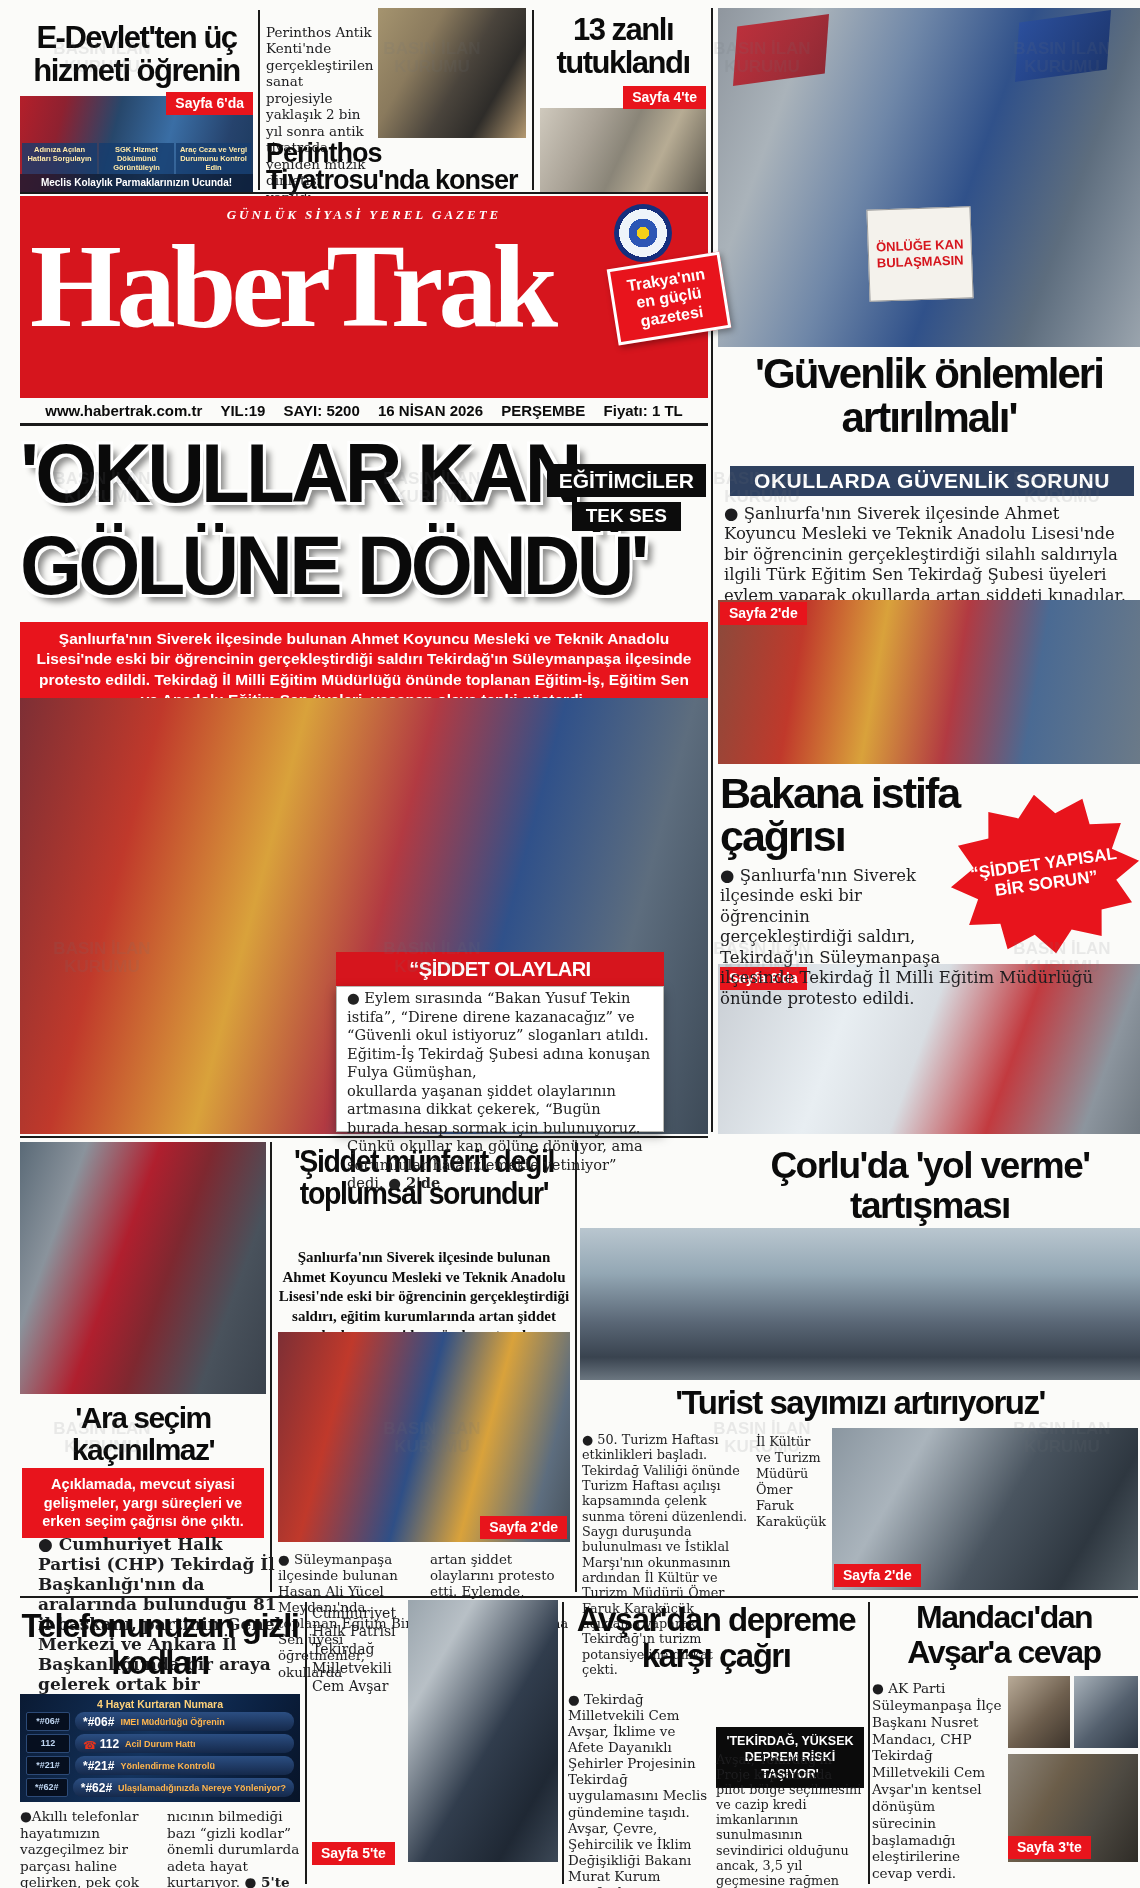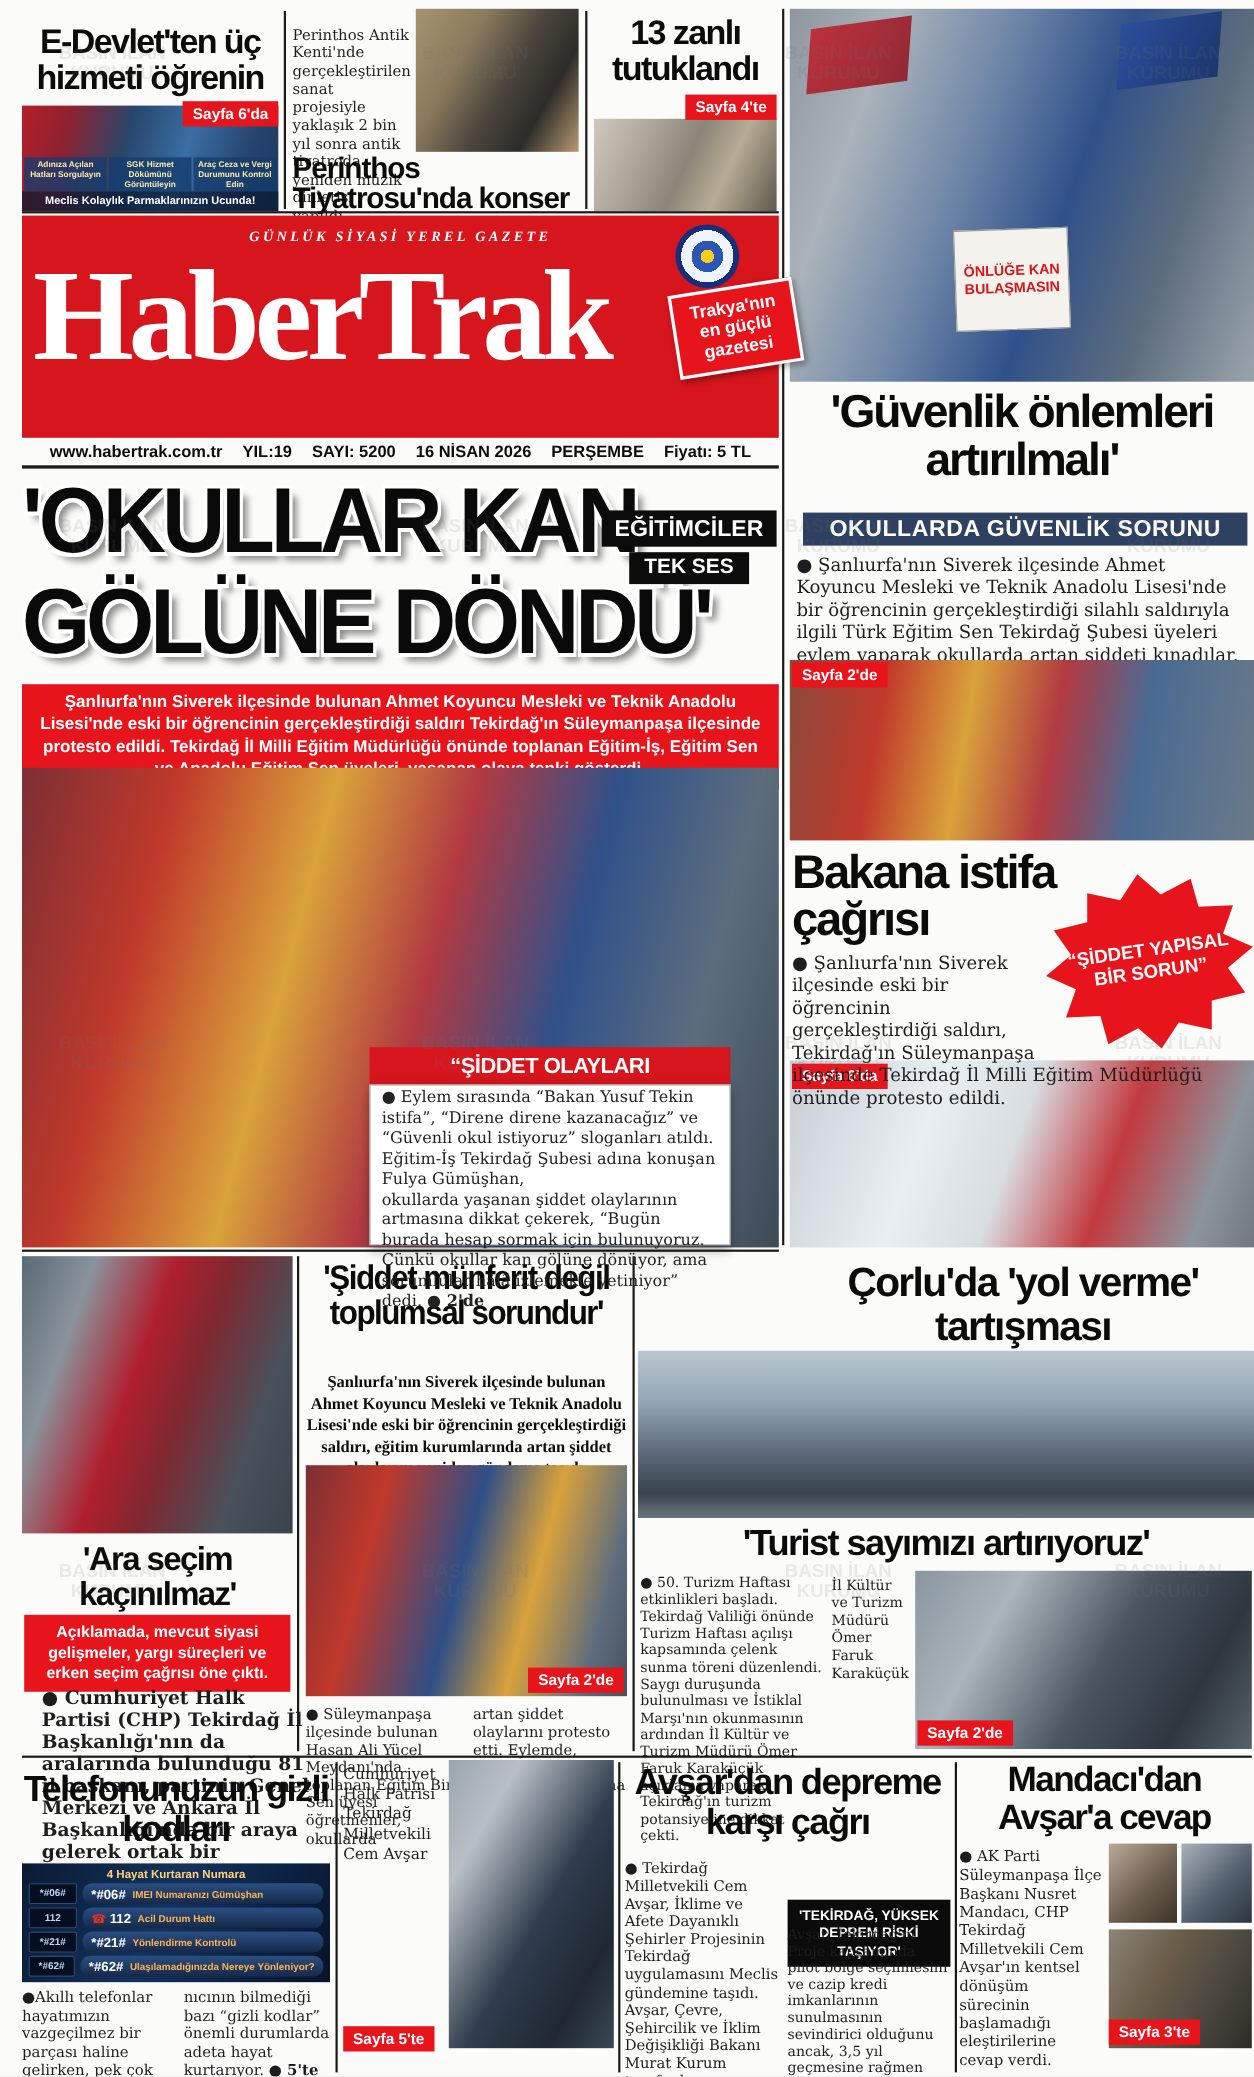--- a/index.html
+++ b/index.html
@@ -123,21 +123,21 @@
     <div class="title">HaberTrak</div>
     <div class="eye"></div>
     <div class="side-badge">Trakya'nın en güçlü gazetesi</div>
   </div>
   <div class="dateline">
     <span>www.habertrak.com.tr</span>
     <span>YIL:19</span>
     <span>SAYI: 5200</span>
     <span>16 NİSAN 2026</span>
     <span>PERŞEMBE</span>
-    <span>Fiyatı: 5 TL</span>
+    <span>Fiyatı: 1 TL</span>
   </div>
   <div class="hr" style="left:20px;top:423px;width:688px;height:3px;"></div>
 
   <div class="abs" style="left:20px;top:432px;width:688px;height:186px;z-index:4;">
     <div class="lead-line" style="left:0;top:0;">'OKULLAR KAN</div>
     <div class="lead-line" style="left:0;top:92px;">GÖLÜNE DÖNDÜ'</div>
     <div class="kicker">
       <span class="k1">EĞİTİMCİLER</span>
       <span class="k2">TEK SES</span>
     </div>
@@ -213,21 +213,21 @@
   <div class="vr" style="left:562px;top:1602px;height:282px;width:1.5px;"></div>
   <div class="vr" style="left:868px;top:1602px;height:282px;width:1.5px;"></div>
 
   <div class="abs hl" style="left:20px;top:1608px;width:280px;font-size:33px;line-height:1.12;text-align:center;letter-spacing:-1.5px;">Telefonunuzun gizli kodları</div>
   <div class="tel-panel">
     <div class="tel-title">4 Hayat Kurtaran Numara</div>
     <div class="tel-row">
       <div class="tel-chip">*#06#</div>
       <div class="tel-pill">
           <span class="tel-code">*#06#</span>
-        <span class="tel-label">IMEI Numaranızı Gümüşhan</span>
+        <span class="tel-label">IMEI Müdürlüğü Öğrenin</span>
         </div>
     </div>
     <div class="tel-row">
       <div class="tel-chip">112</div>
       <div class="tel-pill">
           <span class="phone-ico"></span>
         <span class="tel-code">112</span>
         <span class="tel-label">Acil Durum Hattı</span>
         </div>
     </div>

